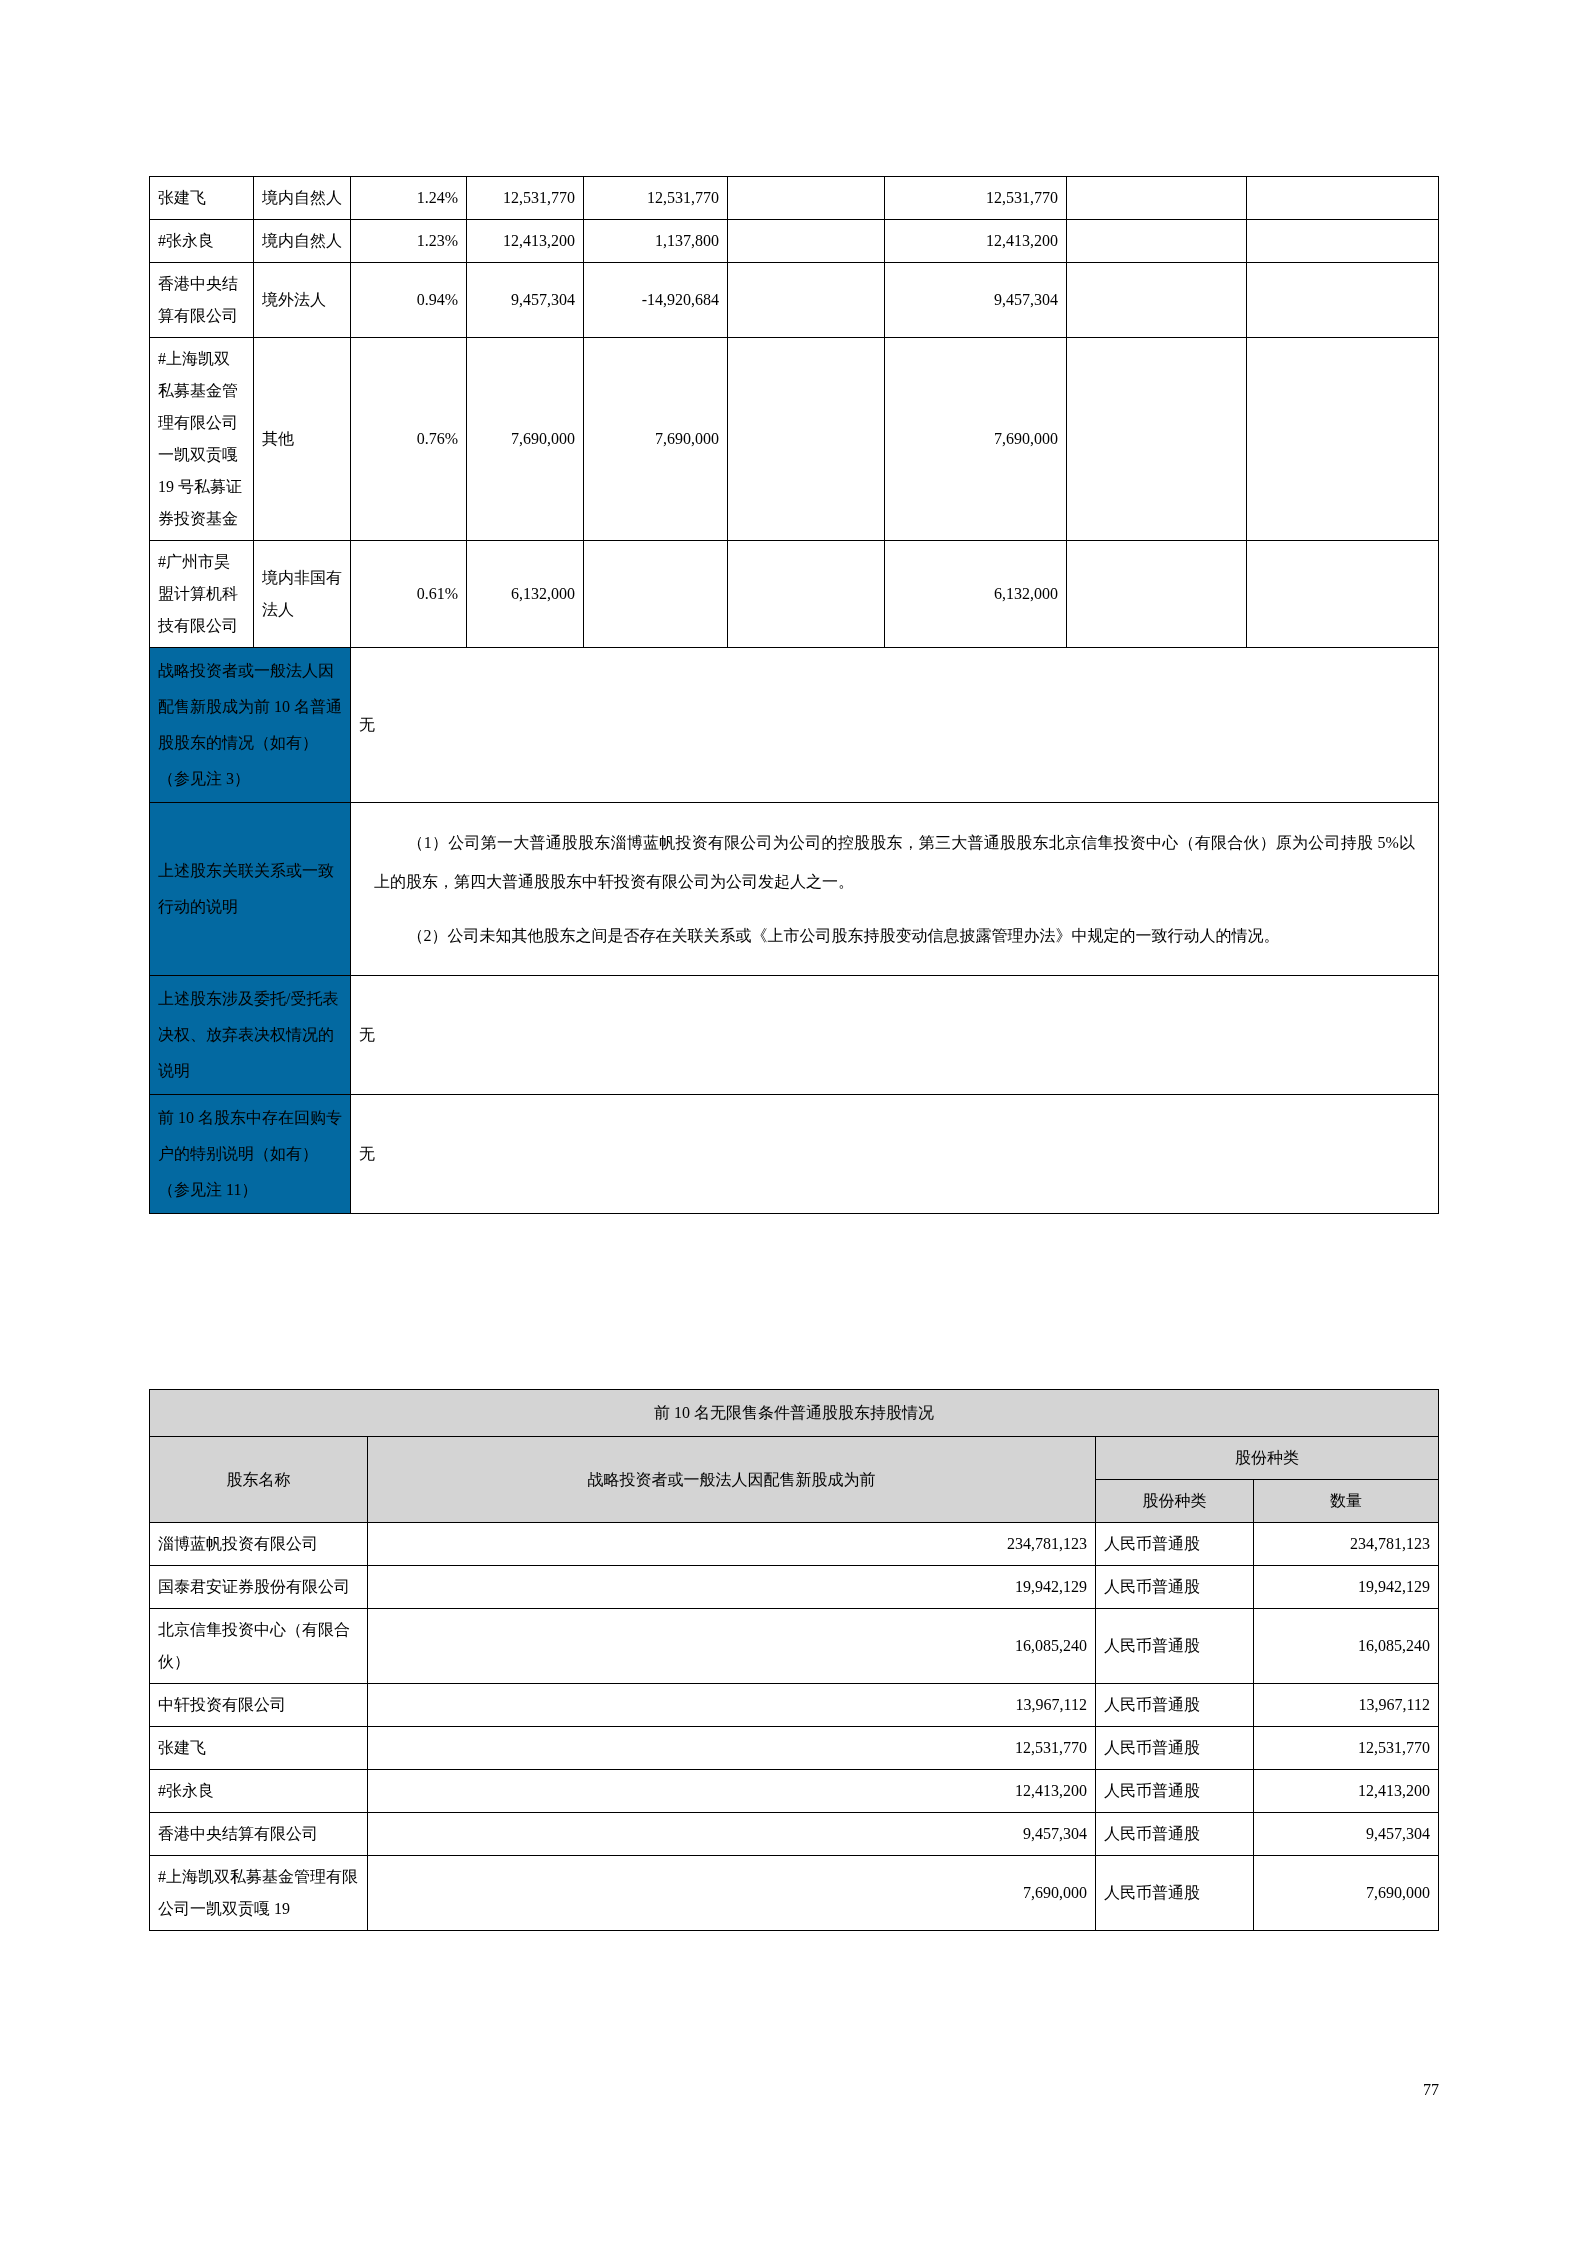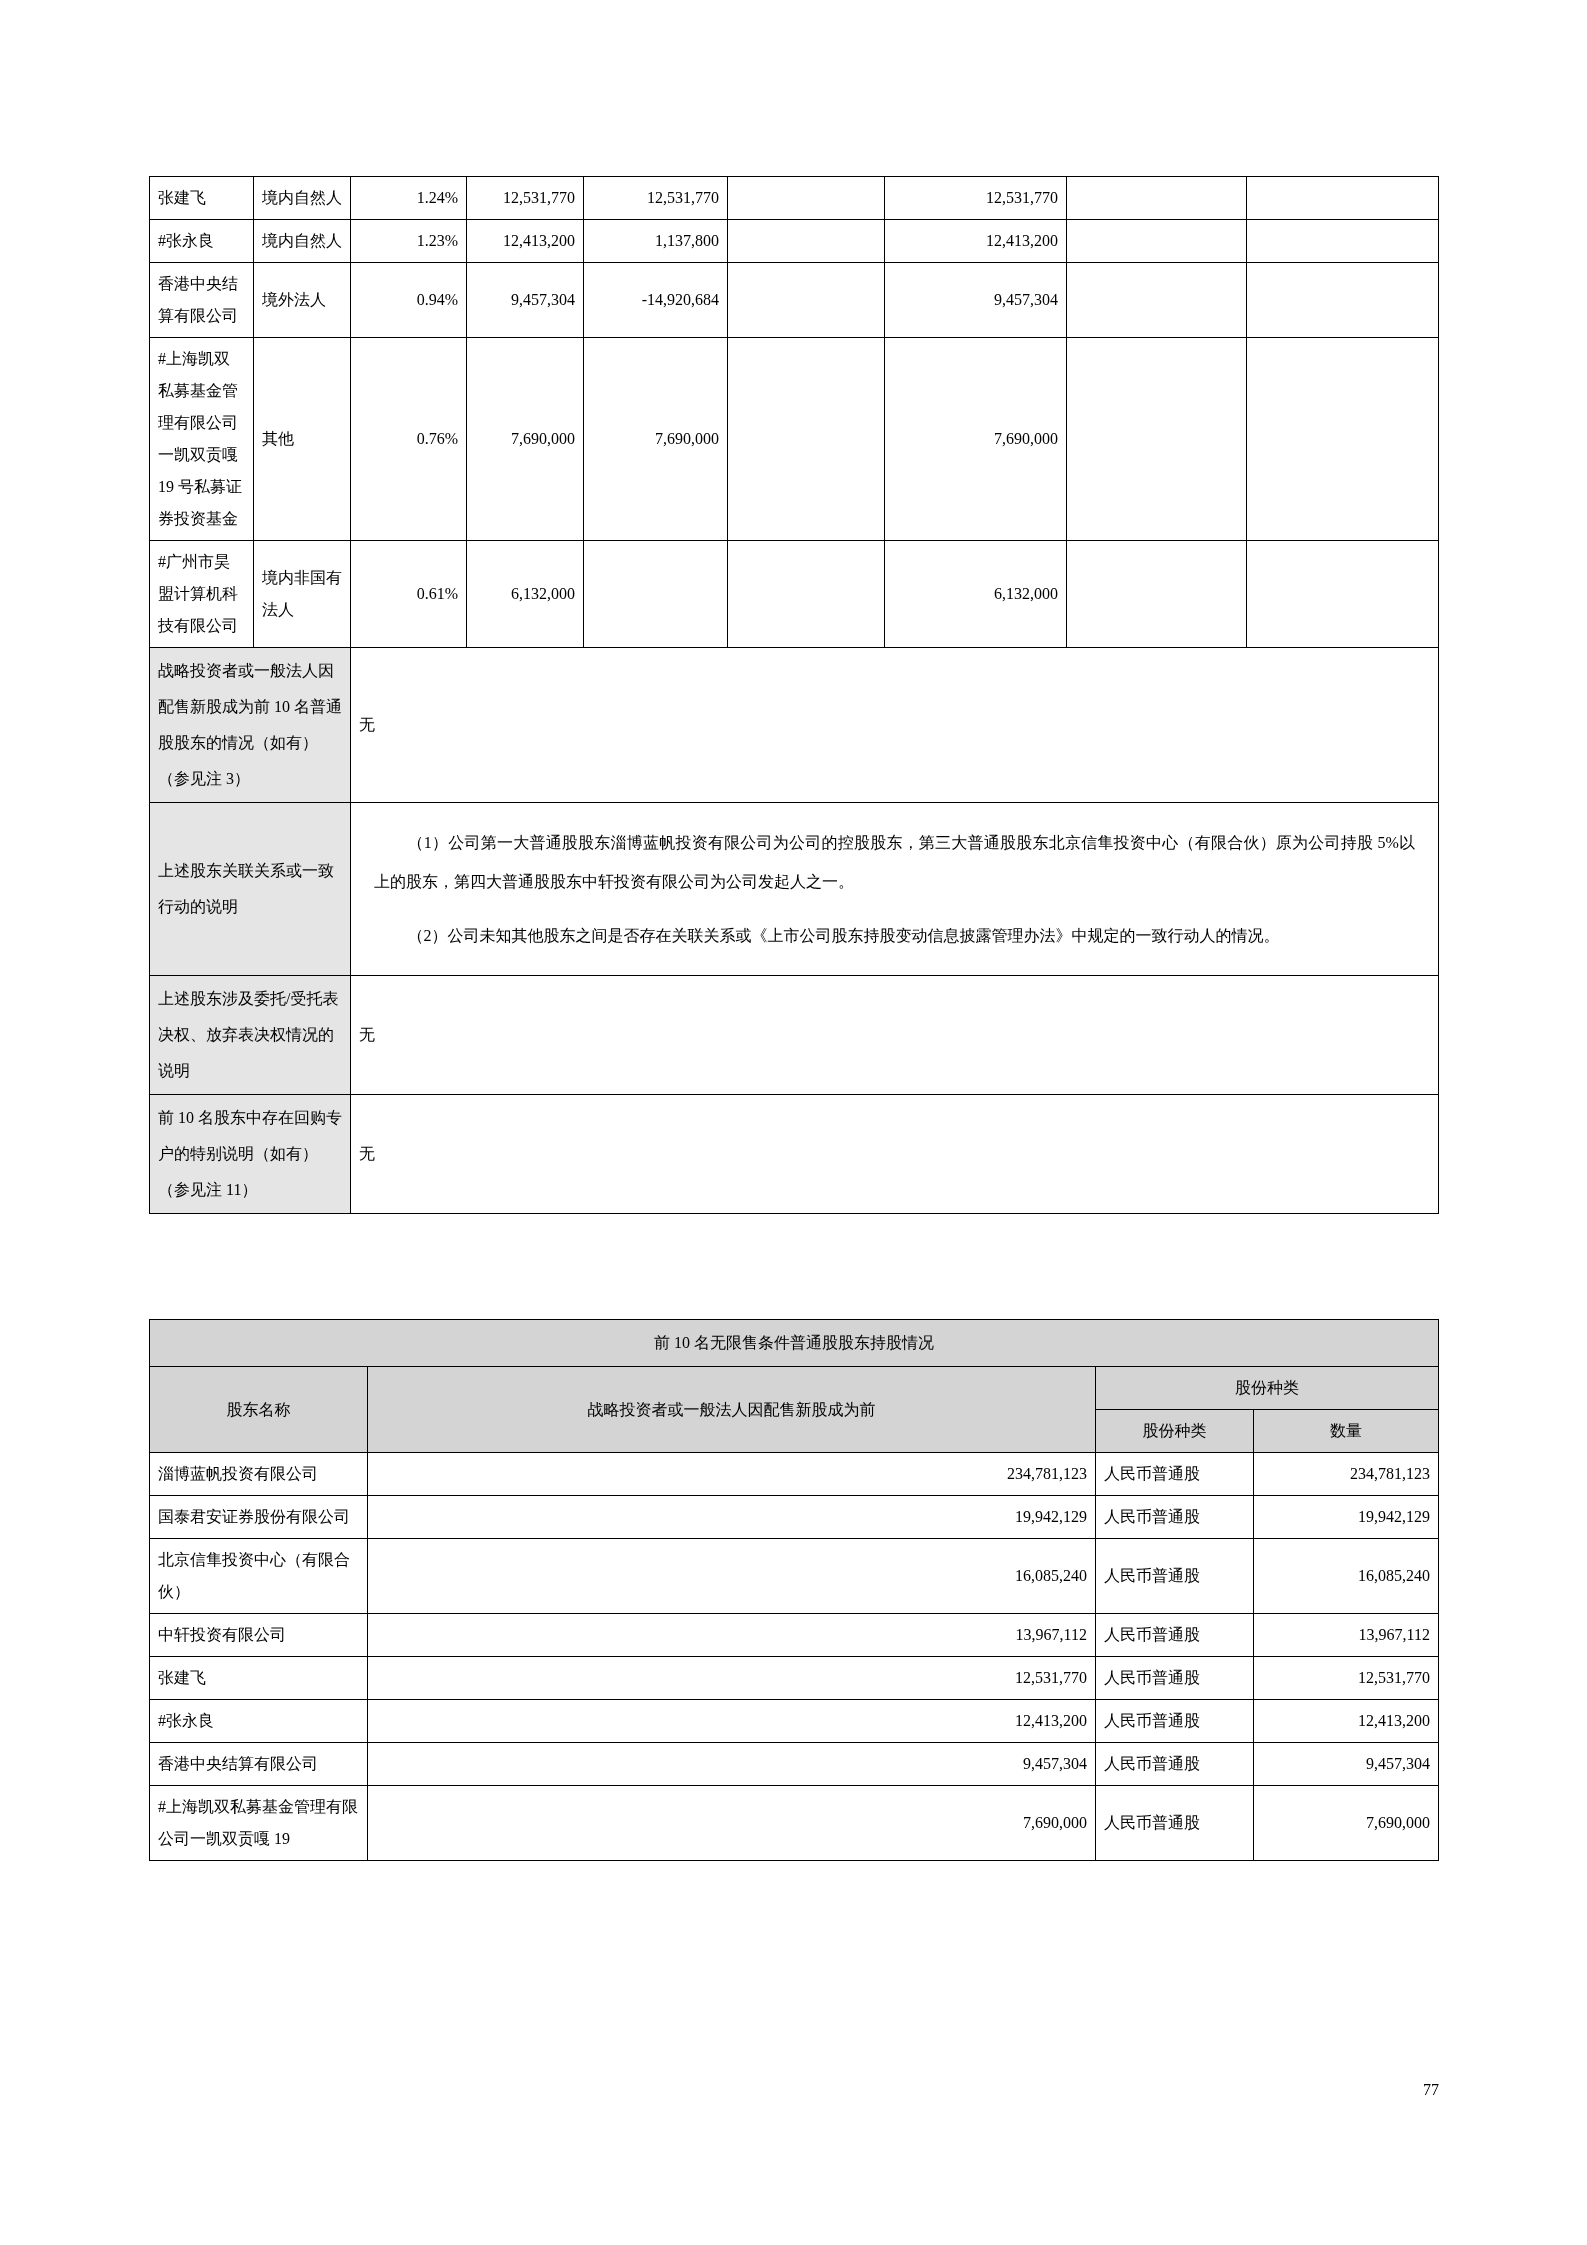--- a/index.html
+++ b/index.html
@@ -68,29 +68,29 @@
   }
   .t1 {
     position: absolute;
     left: 149px;
     top: 176px;
     width: 1289px;
   }
   .t2 {
     position: absolute;
     left: 149px;
-    top: 1319px;
+    top: 1389px;
     width: 1289px;
   }
   .c-name   { text-align: left; }
   .c-center { text-align: center; }
   .c-right  { text-align: right; }
   .shade    { background: #d4d4d4; }
   .lbl {
-    background: #e5e5e5;
+    background: #0369a1;
     text-align: left;
     line-height: 36px;
   }
   .secthead {
     background: #d4d4d4;
     text-align: center;
     line-height: 36px;
   }
   .para {
     text-align: justify;

